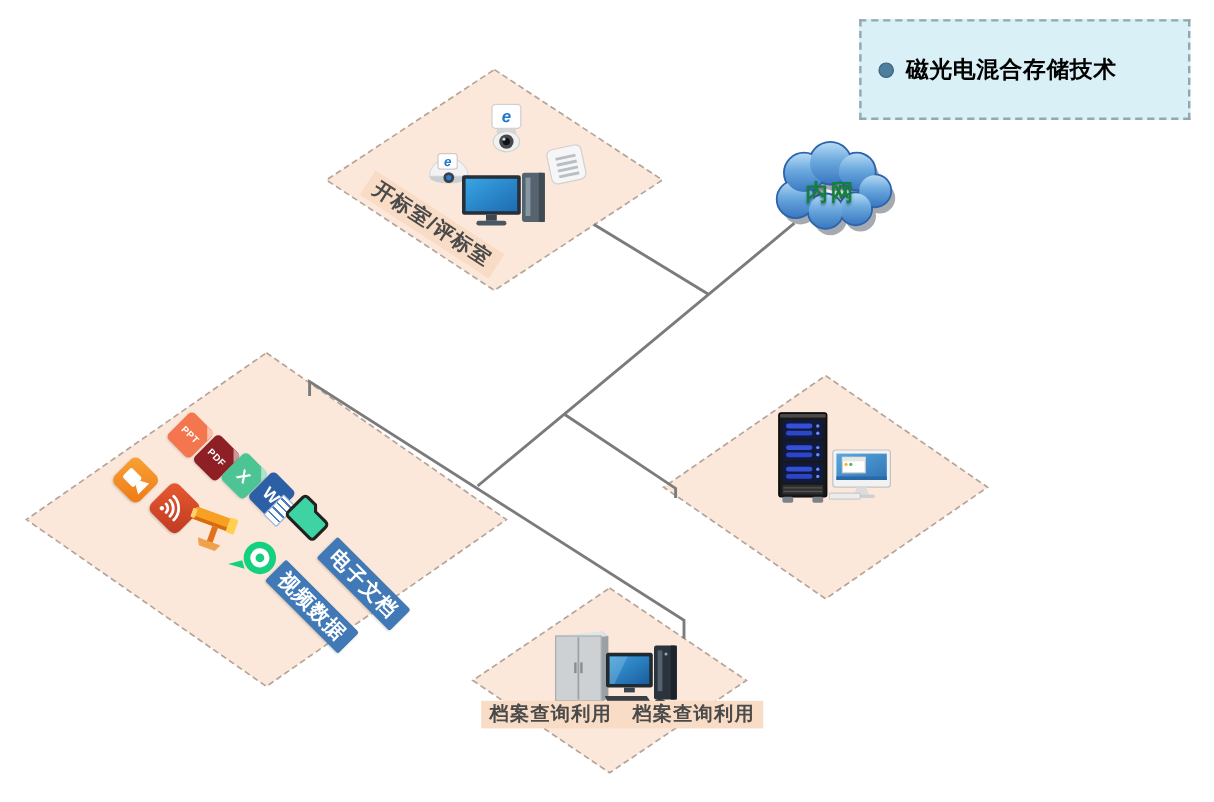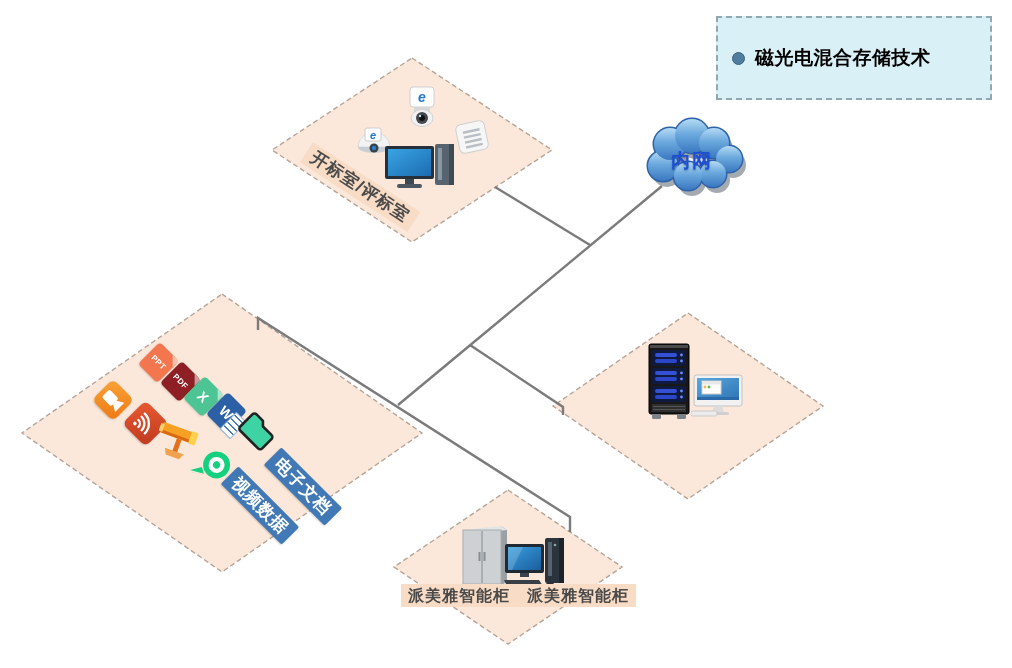--- a/index.html
+++ b/index.html
@@ -13,21 +13,21 @@
           border:2px dashed #93a7b0;box-sizing:border-box;display:flex;flex-direction:column;
           justify-content:center;gap:6px;padding:6px 14px;z-index:6;}
   .legend-item{display:flex;align-items:center;gap:10px;}
   .legend-bullet{width:11px;height:11px;border-radius:50%;background:#4e7d9d;
                  border:1.5px solid #3a627e;flex:0 0 auto;}
   .legend-text{font-size:19px;font-weight:700;color:#000;white-space:nowrap;letter-spacing:.5px;}
 
   
   .cloud{left:636px;top:112px;width:112px;height:86px;z-index:6;}
   .cloud-label{position:absolute;left:0;top:6px;width:100%;height:100%;display:flex;
-               align-items:center;justify-content:center;color:#1d4ed8;font-size:19px;
+               align-items:center;justify-content:center;color:#15803d;font-size:19px;
                font-weight:700;letter-spacing:2px;text-shadow:0 1px 2px rgba(20,50,90,.5);}
 
   
   .zone-label{background:#f8dcc5;color:#4a4a4a;font-weight:700;white-space:pre;
               padding:2px 7px;z-index:5;line-height:1.2;}
   .lbl-bidroom{left:296px;top:175px;font-size:17px;transform:rotate(33deg);transform-origin:center;letter-spacing:1px;}
   .lbl-platform{left:577px;top:424px;font-size:16px;letter-spacing:1px;}
   .lbl-cabinet{left:401px;top:584px;font-size:16px;letter-spacing:1px;}
 
   .blue-strip{background:#4079b5;color:#fff;font-weight:700;font-size:17px;letter-spacing:1px;
@@ -296,17 +296,17 @@
       <rect x="2" y="8" width="39" height="29" rx="2" fill="#1f2a33"></rect>
       <rect x="5" y="11" width="33" height="23" fill="url(#scr3)"></rect>
       <polygon points="5,11 20,11 9,34 5,34" fill="#ffffff" opacity="0.18"></polygon>
       <rect x="17" y="37" width="9" height="4" fill="#3a444e"></rect>
       <polygon points="1,44 36,44 40,50 4,50" fill="#3a3f46"></polygon>
       <ellipse cx="47" cy="49" rx="4.5" ry="2.6" fill="#2b2f35"></ellipse>
     </svg>
   </div>
 
   <div class="abs zone-label lbl-bidroom">开标室/评标室</div>
-  <div class="abs zone-label lbl-cabinet">派美雅智能柜　派美雅智能柜</div>
+  <div class="abs zone-label lbl-cabinet">档案查询利用　档案查询利用</div>
   <div class="abs blue-strip lbl-edoc">电子文档</div>
   <div class="abs blue-strip lbl-video">视频数据</div>
 
 </div>
 
 </body></html>

